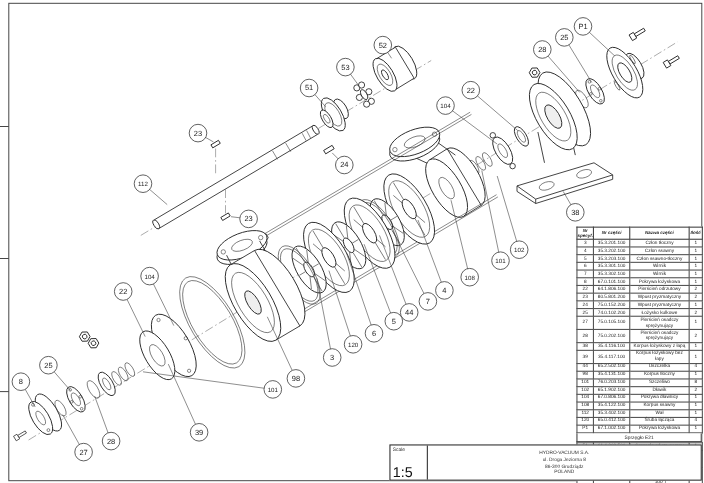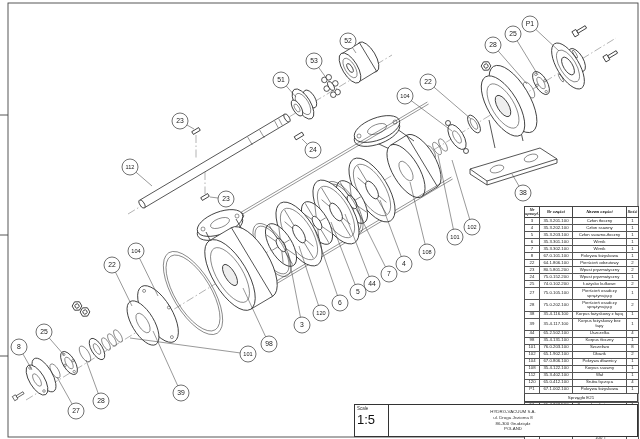--- a/index.html
+++ b/index.html
@@ -25,21 +25,21 @@
     border:0.5px solid #444;border-top:none;font-size:4.4px;text-align:center;
     padding:1px 0;background:#fff;
   }
   
   .titleblock{
     position:absolute;left:354px;top:404px;width:284px;height:33px;
     border:1px solid #333;box-sizing:border-box;display:flex;background:#fff;
   }
   .tb-scale{width:34px;border-right:0.8px solid #333;box-sizing:border-box;padding:1px 2px;}
   .tb-scale-label{font-size:4.5px;color:#333;}
-  .tb-scale-value{font-size:13px;margin-top:1px;color:#111;}
+  .tb-scale-value{font-size:13px;margin-top:11px;color:#111;}
   .tb-number{
     width:156px;border-right:0.8px solid #333;box-sizing:border-box;
     display:flex;align-items:center;justify-content:center;
     font-size:11.5px;letter-spacing:0.5px;color:#111;
   }
   .tb-company{
     flex:1;display:flex;flex-direction:column;align-items:center;justify-content:center;
   }
   .tb-company div{font-size:4.4px;line-height:1.35;text-align:center;color:#333;}
   

